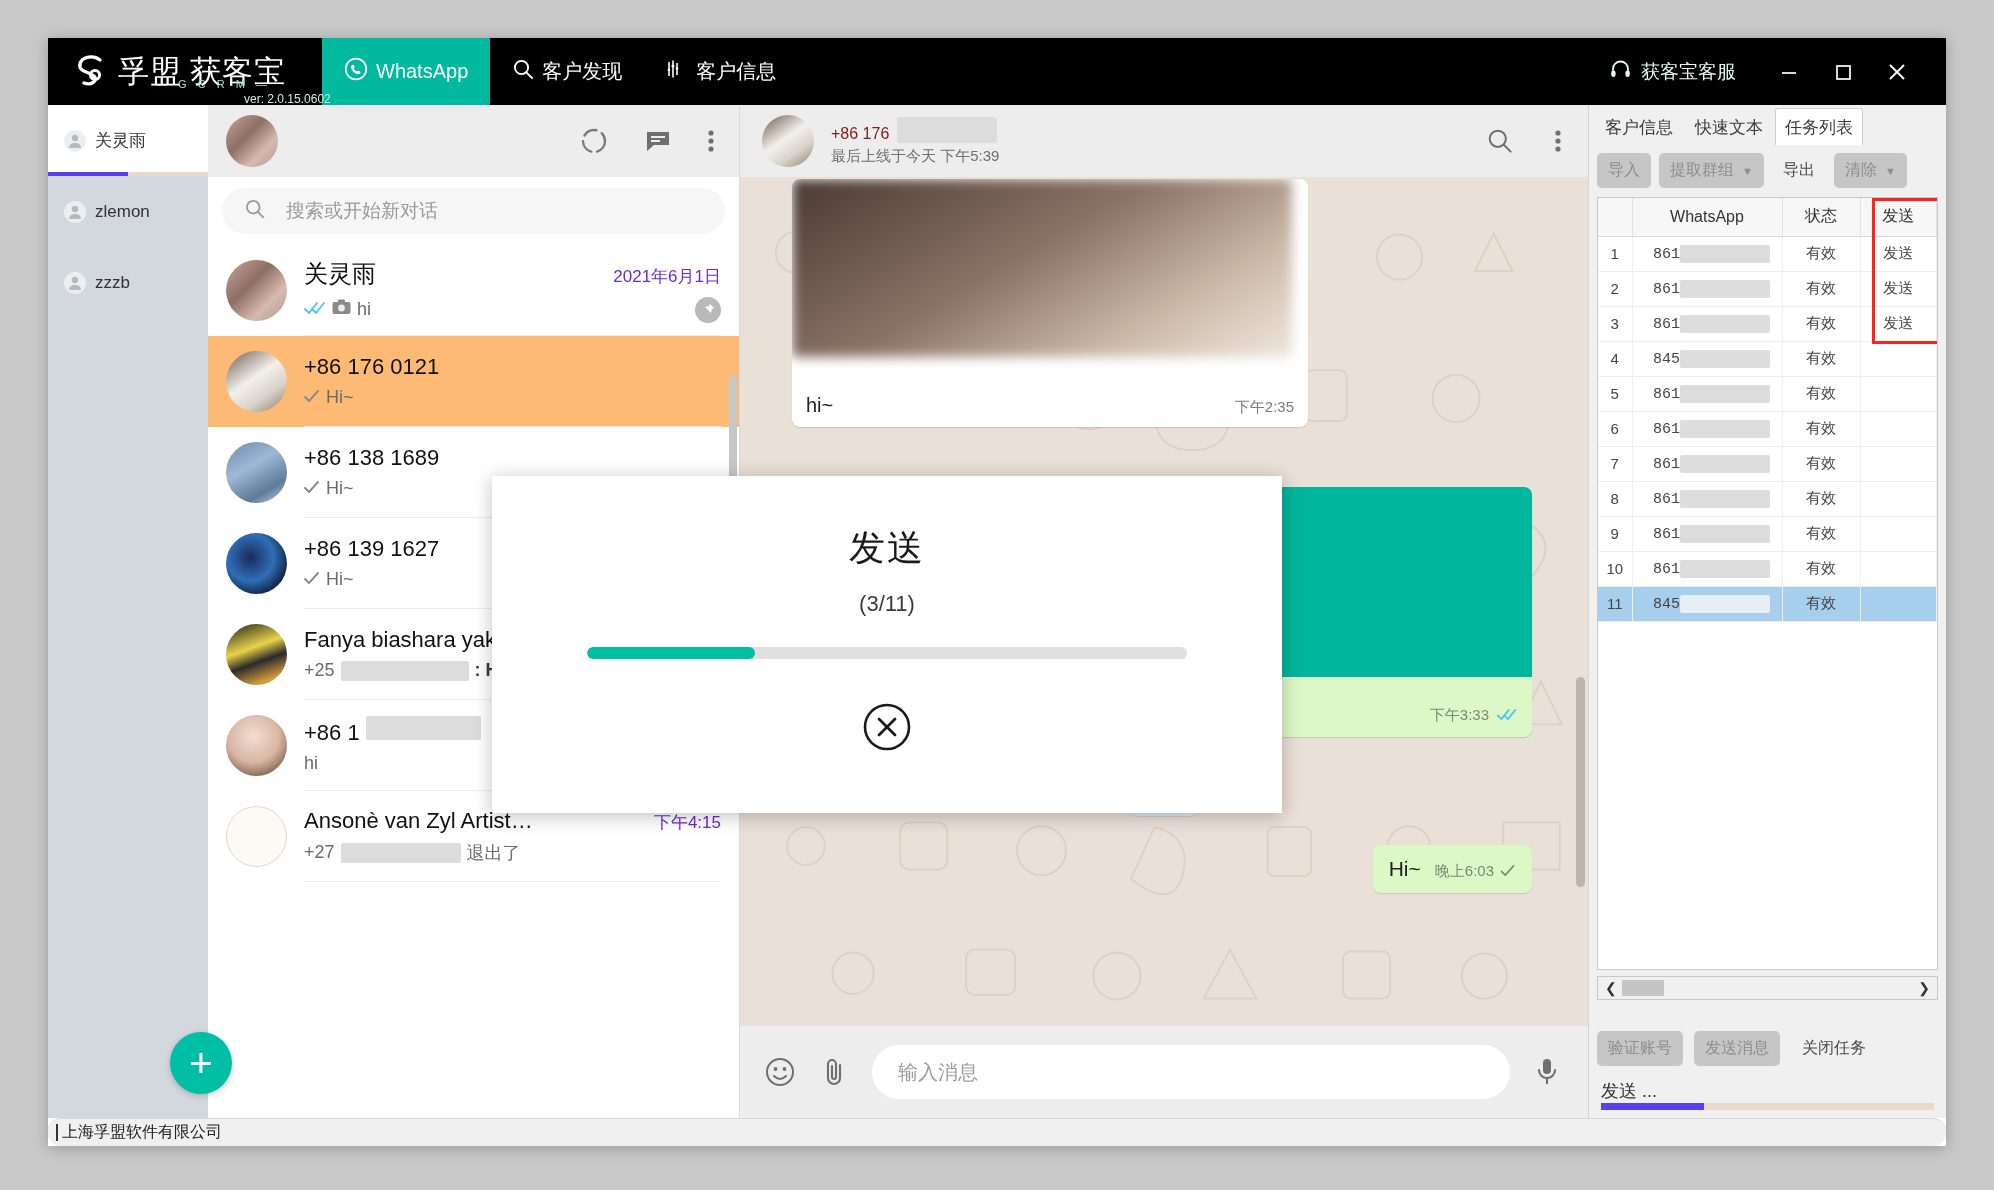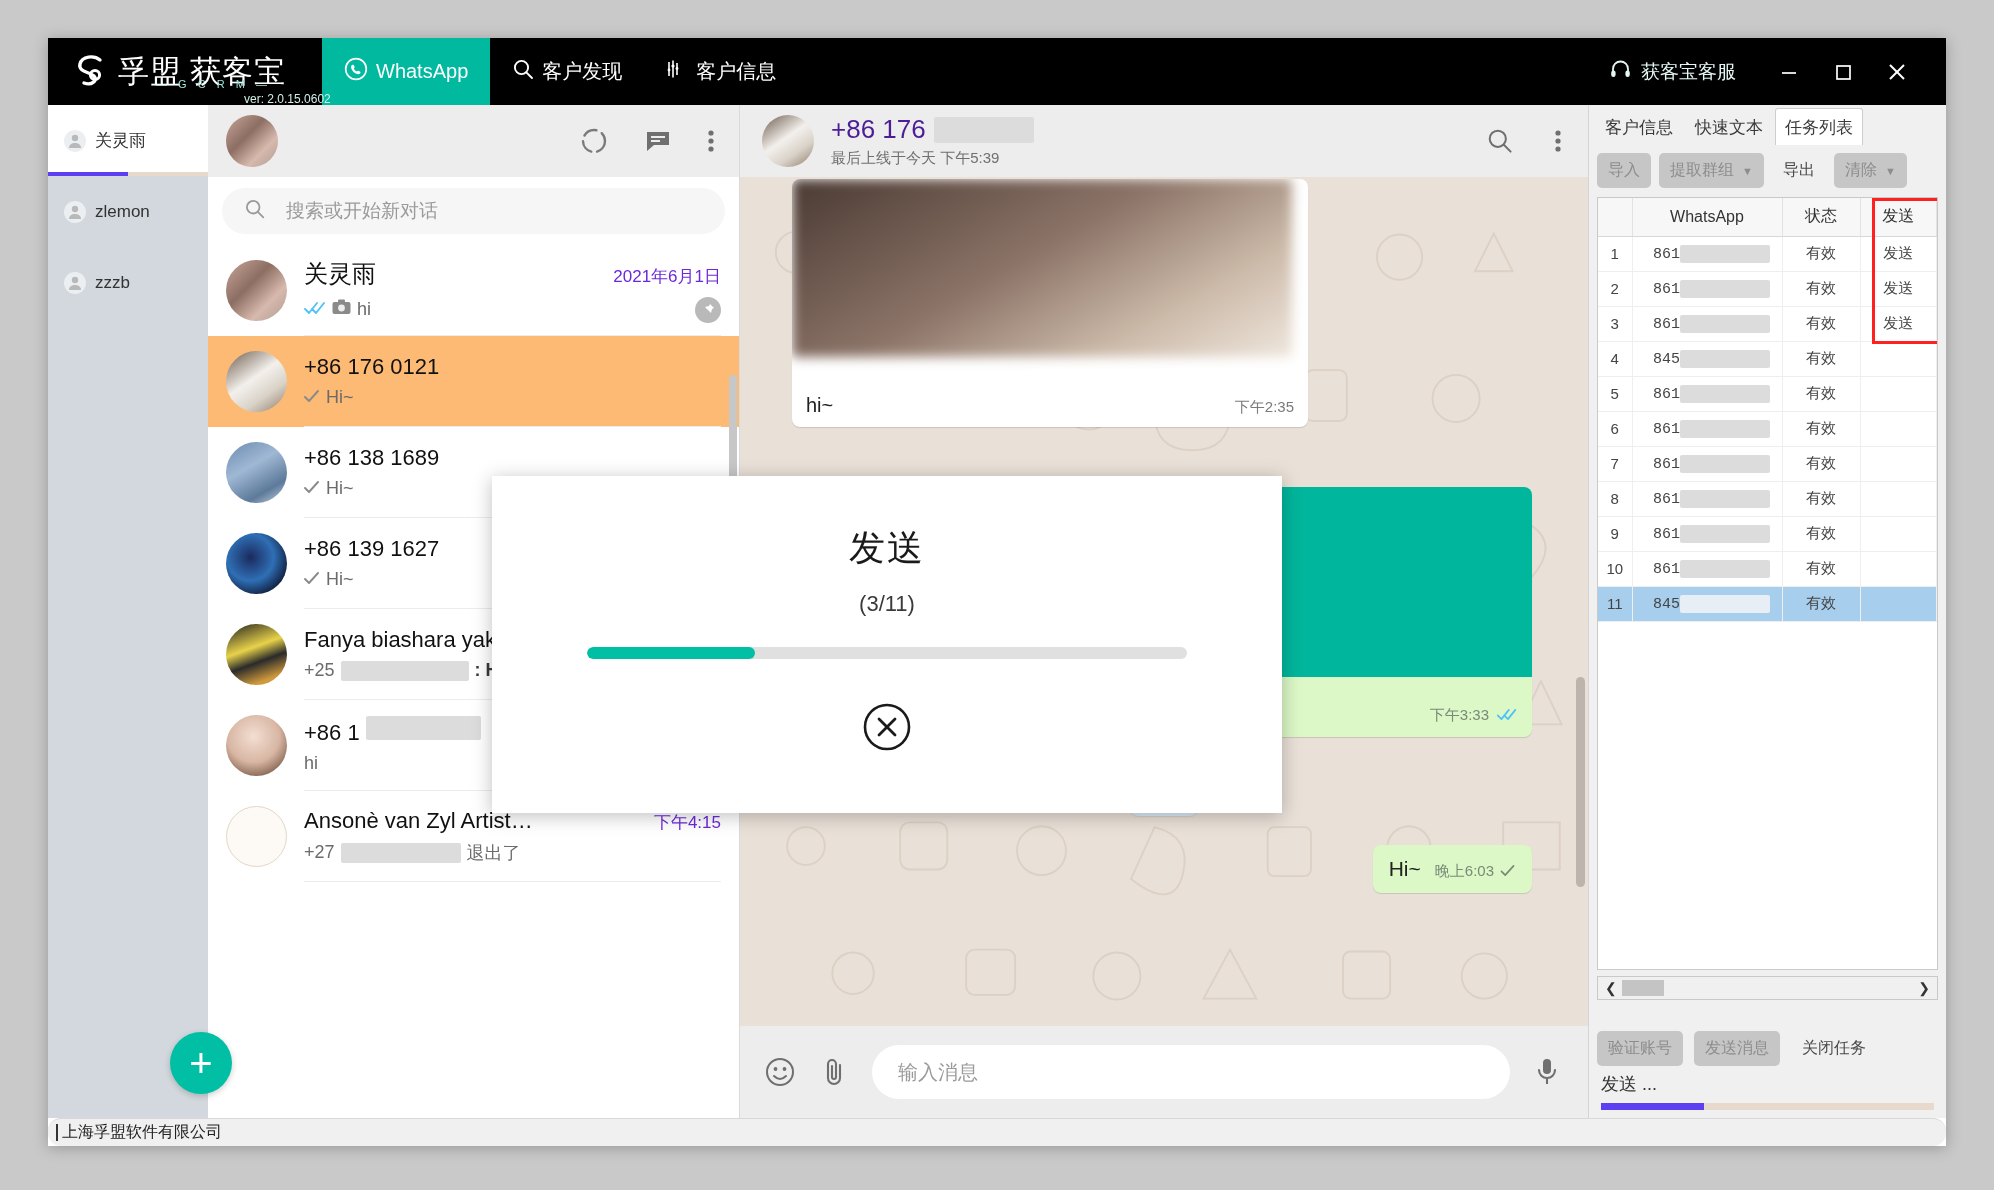--- a/index.html
+++ b/index.html
@@ -126,21 +126,21 @@
   #chatlist-scrollbar{
     position:absolute; right:2px; top:130px; width:8px; height:150px; background:#c7c7c7; border-radius:4px;
   }
 
   
   #convo { position:absolute; left:692px; top:67px; right:358px; bottom:28px; background:#efe7de; }
   #convo-head {
     height: 72px; background:#ededed; display:flex; align-items:center; padding: 0 26px 0 22px;
   }
   #convo-head .av-img { width:52px; height:52px; margin-right:17px; }
-  #convo-title { font-size:26px; color:#4c1d95; display:flex; align-items:center; gap:0; }
+  #convo-title { font-size:16px; color:#7f1d1d; display:flex; align-items:flex-end; gap:0; }
   #convo-sub { font-size:15px; color:#6f6f6f; margin-top:4px; }
   #convo-head-actions{ margin-left:auto; display:flex; align-items:center; gap:40px;}
 
   #convo-body {
     position:absolute; left:0; right:0; top:72px; bottom:92px;
     background: #e9e0d7;
     overflow:hidden;
   }
   #doodle { position:absolute; inset:0; opacity:0.30; }
   .msg { position:absolute; }
@@ -232,21 +232,21 @@
     left: 274px; top: 0px; width: 80px; height: 146px;
   }
   #hscroll {
     position:absolute; left:8px; right:8px; bottom:118px; height:24px; background:#f0f0f0;
     border:1px solid #c9c9c9; display:flex; align-items:center; justify-content:space-between; padding:0 3px;
   }
   #hscroll .arrow { font-size:14px; color:#333; cursor:pointer; padding:0 4px; }
   #hscroll-thumb { position:absolute; left:24px; width:42px; top:3px; bottom:3px; background:#c4c4c4;}
   #rp-footer { position:absolute; left:8px; right:8px; bottom:52px; display:flex; align-items:center; gap:11px;}
   #rp-status { position:absolute; left:12px; right:12px; bottom:8px; }
-  #rp-status-label{ font-size:18px; color:#333; margin-bottom:7px; }
+  #rp-status-label{ font-size:18px; color:#333; }
   #rp-status-bar { height:7px; background:#e8d9cd; position:relative; }
   #rp-status-fill { position:absolute; left:0; top:0; bottom:0; width:31%; background:#5b3ff0;}
 
   
   #statusbar {
     position:absolute; left:0; right:0; bottom:0; height:28px; background:#f0f0f0;
     border-top:1px solid #d8d8d8; display:flex; align-items:center; padding-left:8px;
     font-size:16px; color:#222;border-radius:13px;
   }
   #statusbar .cursor { width:2px; height:17px; background:#333; margin-right:4px; }

